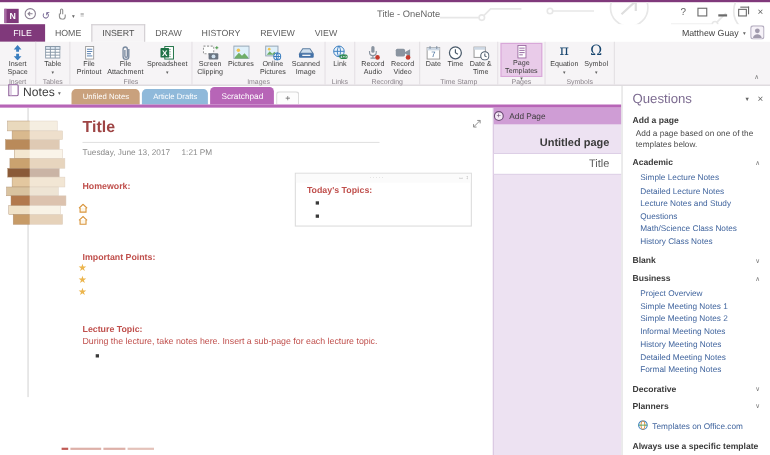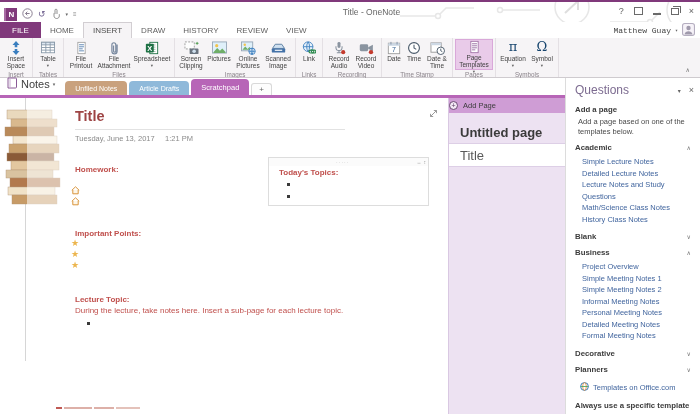--- a/index.html
+++ b/index.html
@@ -20,21 +20,21 @@
 .ribbon-display-icon { width:9px; height:8px; border:1px solid #6a6a6a; display:inline-block; }
 .min-icon { width:8px; height:2px; background:#6a6a6a; display:inline-block; margin-top:5px; }
 .restore-icon { width:8px; height:7px; border:1px solid #6a6a6a; display:inline-block; position:relative; background:#fff; }
 .restore-icon::before { content:""; position:absolute; left:1.5px; top:-3px; width:7px; height:6px; border:1px solid #6a6a6a; border-bottom:none; border-left:none; }
 
 
 #tabrow { position:absolute; left:0; top:22px; width:700px; height:16px; display:flex; background:#fff; }
 .tab { font-size:8px; color:#5f5f5f; padding:0 9px; display:flex; align-items:center; cursor:pointer; }
 .tab.file { background:#80397b; color:#fff; padding:0 12px; }
 .tab.active { background:#f6f4f6; border:1px solid #d2ced2; border-bottom:none; color:#4e4e4e; position:relative; z-index:2; }
-.user { margin-left:auto; display:flex; align-items:center; gap:4px; font-size:8px; color:#444; padding-right:5px; cursor:pointer;font-family:Liberation Mono, monospace; }
+.user { margin-left:auto; display:flex; align-items:center; gap:4px; font-size:8px; color:#444; padding-right:5px; cursor:pointer; }
 .udd { font-size:5px; color:#666; }
 
 
 #ribbon { position:absolute; left:0; top:38px; width:700px; height:40px; background:#f6f4f6; border-bottom:1px solid #cfcbcf; display:flex; }
 .rgroup { display:flex; flex-direction:column; padding:1px 2px 0; border-right:1px solid #e4e0e4; }
 .rbuttons { display:flex; flex:1; align-items:flex-start; }
 .lbtn { display:flex; flex-direction:column; align-items:center; font-size:6.5px; color:#3f3f3f; line-height:6.8px; text-align:center; padding-top:1px; cursor:pointer; height:31px; }
 .lbtn .ic { height:15px; display:flex; align-items:center; justify-content:center; }
 .lbtn .lbl { margin-top:1px; }
 .lbtn .dd { font-size:4.5px; color:#5f5f5f; line-height:4px; margin-top:1px; }
@@ -76,21 +76,21 @@
 .sqbul { width:2.5px; height:2.5px; background:#3a3a3a; position:absolute; }
 .lt-body { position:absolute; left:75px; top:208px; font-size:8px; color:#c0504d; width:330px; }
 .cliprow { position:absolute; left:56px; top:309px; display:flex; gap:2px; align-items:center; }
 .cliprow i { display:block; height:2px; }
 #expandpg { position:absolute; left:429px; top:6px; }
 
 
 #pagetabs { position:absolute; left:448px; top:98px; width:117px; height:316px; background:#ede2f2; border-left:1px solid #d9c8e2; }
 .addpage { height:15px; background:#cf9dd5; display:flex; align-items:center; gap:5px; padding:0 0; font-size:7.5px; color:#3c3c3c; cursor:pointer; }
 .pluscirc { width:9px; height:9px; border-radius:50%; border:1px solid #6b4a73; color:#5a3a62; font-size:7px; display:flex; align-items:center; justify-content:center; line-height:7px; background:#f3e8f5; }
-.prow { padding:4px 11px 3px; font-size:13px; color:#3b3b3b; font-weight:bold; cursor:pointer; margin-top:8px; }
+.prow { padding:4px 11px 3px; font-size:10px; color:#3b3b3b; font-weight:bold; cursor:pointer; margin-top:8px;text-align:right; }
 .prow.sel { margin-top:0; background:#fff; border-top:1px solid #ddcfe6; border-bottom:1px solid #ddcfe6; color:#5a5a5a; font-weight:normal; }
 
 
 #templates { position:absolute; left:565px; top:78px; width:135px; height:336px; background:#fff; border-left:1px solid #dcdcdc; padding:5px 6px 0 9px; overflow:hidden; font-size:7.5px; }
 .tp-head { display:flex; align-items:center; }
 .tp-title { flex:1; font-size:12px; color:#7c6b90; }
 .tp-dd { font-size:6px; color:#666; margin-right:8px; cursor:pointer; }
 .tp-x { font-size:9px; color:#666; cursor:pointer; }
 .tp-h2 { font-weight:bold; font-size:7.8px; color:#3b3b3b; margin-top:8px; }
 .tp-p { color:#4a4a4a; margin:3px 0 0 3px; line-height:9.5px; width:116px; }
@@ -535,21 +535,21 @@
 
   <div class="cat">
     <span class="cname">Business</span>
     <span class="chev">∧</span>
   </div>
   <div class="tlinks">
     <div class="tlink">Project Overview</div>
     <div class="tlink">Simple Meeting Notes 1</div>
     <div class="tlink">Simple Meeting Notes 2</div>
     <div class="tlink">Informal Meeting Notes</div>
-    <div class="tlink">Personal Meeting Notes</div>
+    <div class="tlink">History Meeting Notes</div>
     <div class="tlink">Detailed Meeting Notes</div>
     <div class="tlink">Formal Meeting Notes</div>
   </div>
 
   <div class="cat">
     <span class="cname">Decorative</span>
     <span class="chev">∨</span>
   </div>
   <div class="cat">
     <span class="cname">Planners</span>

